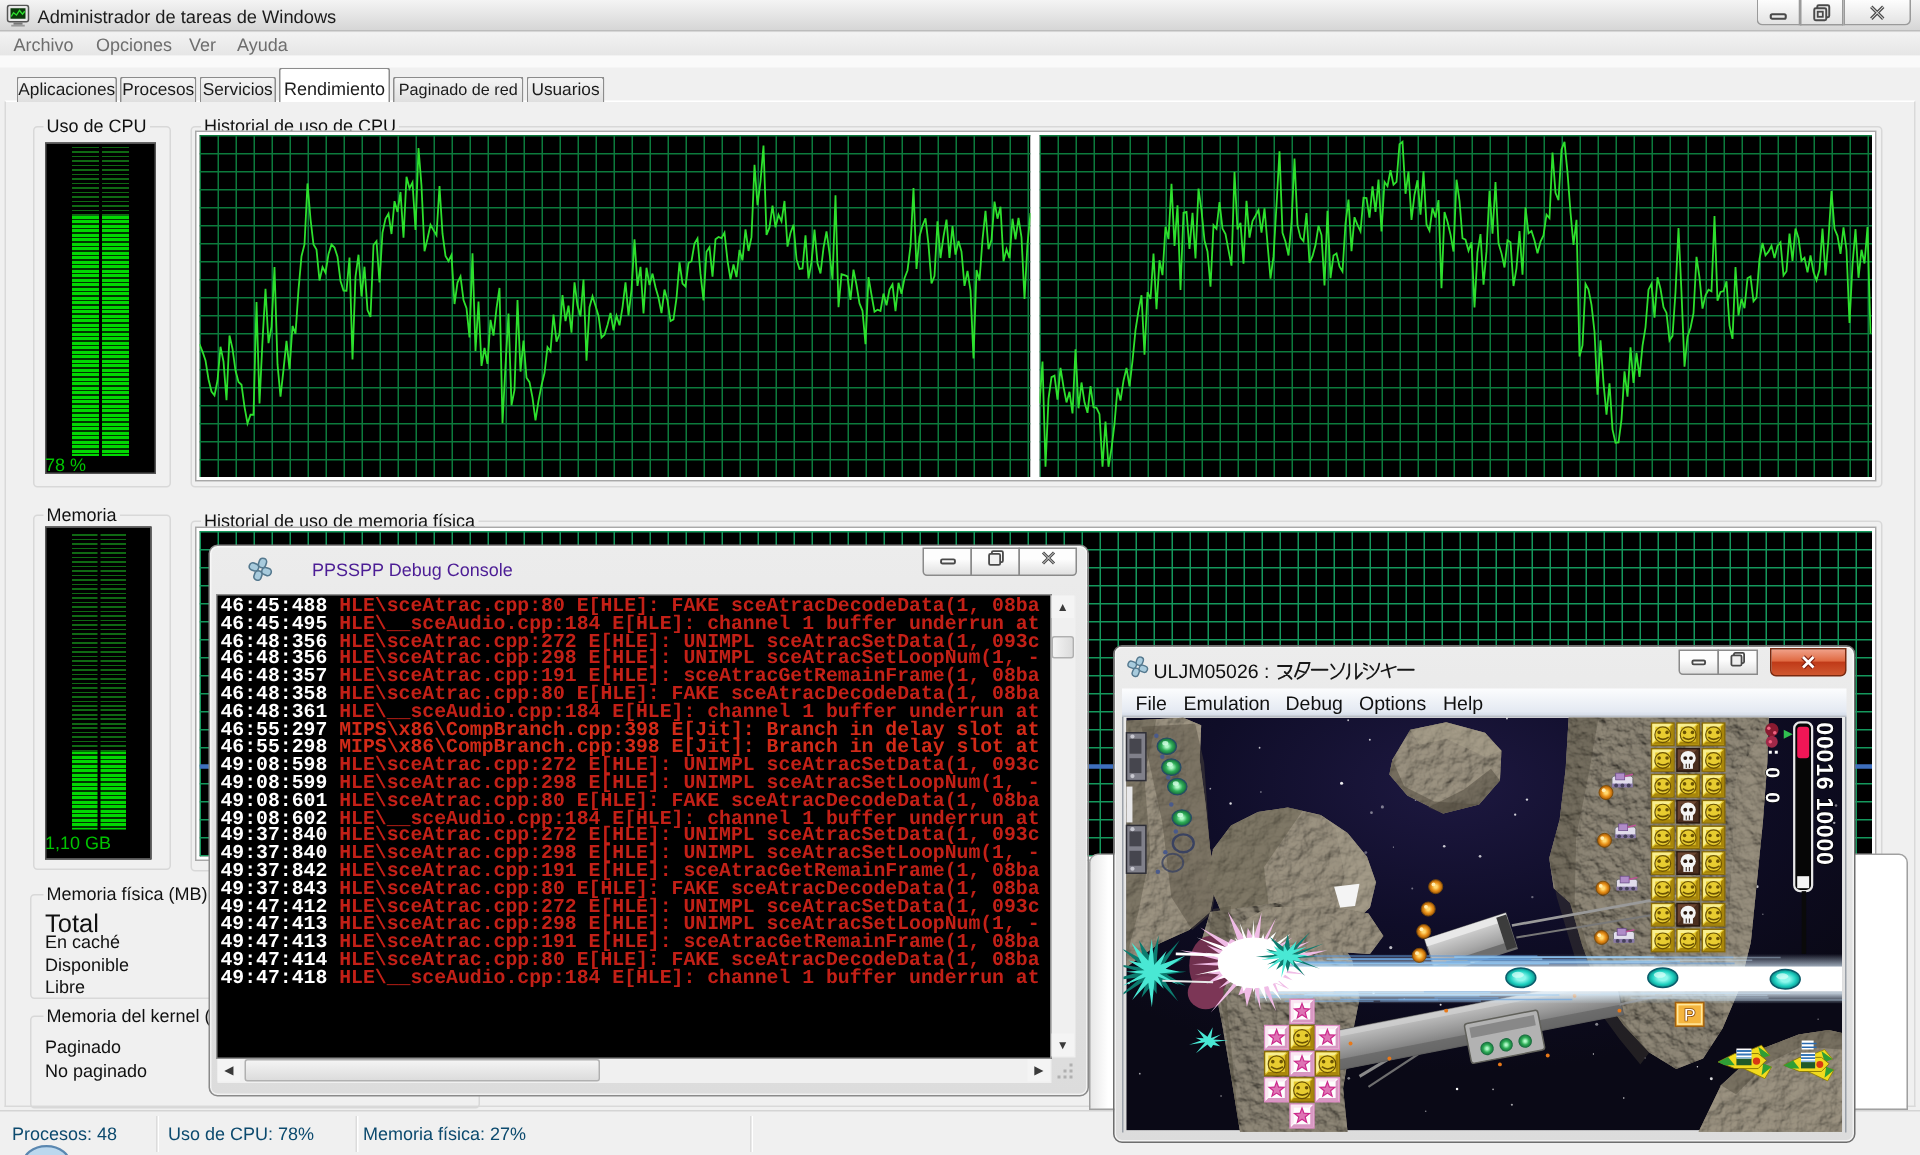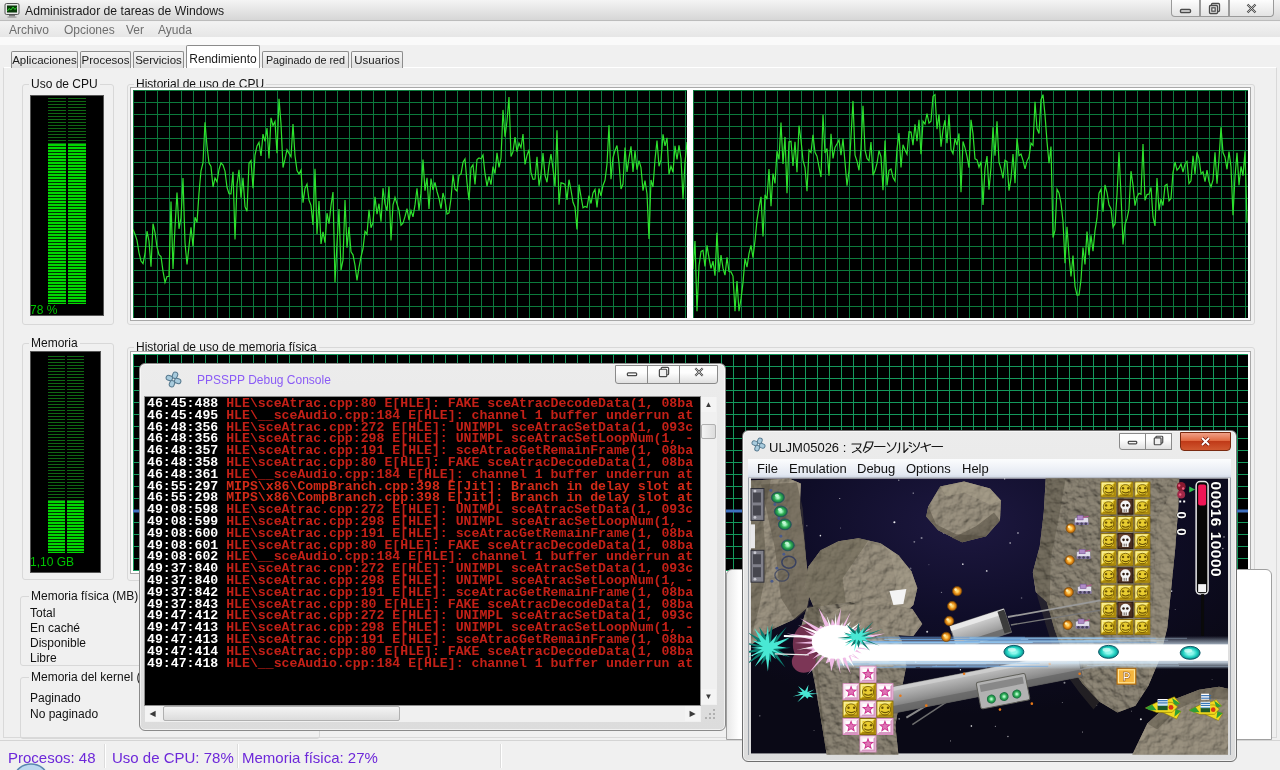--- a/index.html
+++ b/index.html
@@ -18,21 +18,21 @@
 .tab.act{top:45px;height:23px;background:#fff;z-index:3;padding-top:6px;font-size:12px}
 .gbox{position:absolute;border:1px solid #d8d8d8;border-radius:3px}
 .glab{position:absolute;font-size:12px;color:#111;background:#f0f0f0;padding:0 2px}
 .meter{position:absolute;background:#000;border:1px solid #565656}
 .mtxt{position:absolute;width:100%;text-align:left;color:#00c400;font-size:12px}
 .ledon{position:absolute;background:repeating-linear-gradient(180deg,#02d902 0 2px,#013501 2px 3px)}
 .ledoff{position:absolute;background-color:#000;background-image:repeating-linear-gradient(0deg,rgba(16,110,20,0.95) 0 1px,transparent 1px 3px),repeating-linear-gradient(90deg,transparent 0 2px,rgba(0,0,0,0.9) 2px 3px)}
 .graphwrap{position:absolute;background:#fff;border:1px solid #a8a8a8}
 .statusbar{left:0;top:740px;width:1280px;height:30px;background:#f0f0f0;border-top:1px solid #d4d4d4}
 .statusbar .sep{position:absolute;top:3px;height:24px;width:1px;background:#dcdcdc;box-shadow:1px 0 0 #fff}
-.statusbar span{position:absolute;top:8px;font-size:15px;color:#6d28d9}
+.statusbar span{position:absolute;top:8px;font-size:12px;color:#0c4a6e}
 .win{position:absolute;background:linear-gradient(#ececec,#dcdcdc);border:1px solid #8a8a8a;border-radius:6px;box-shadow:0 0 0 1px rgba(255,255,255,.6) inset}
 .cl-area{position:absolute;background:#000;border:1px solid #8e8e8e}
 .cl{white-space:pre;line-height:11.8px}
 .ts{color:#fff;font-weight:bold}
 .rd{color:#c32017;font-weight:bold}
 .sb{position:absolute;background:#f0f0f0}
 .sb .ar{position:absolute;width:15px;height:15px;background:#f4f4f4;color:#3a3a3a;font-size:8px;text-align:center;line-height:15px}
 .thumb{position:absolute;background:linear-gradient(90deg,#f4f4f4,#dcdcdc);border:1px solid #b0b0b0;border-radius:2px}
 .thumbh{background:linear-gradient(#f4f4f4,#dcdcdc)}
 .btn3{position:absolute;display:flex}
@@ -86,21 +86,21 @@
 <div class="gbox" style="left:127px;top:84px;width:1128px;height:241px"></div>
 <div class="glab" style="left:134px;top:77px">Historial de uso de CPU</div>
 <div class="gbox" style="left:22px;top:343px;width:92px;height:237px"></div>
 <div class="glab" style="left:29px;top:336px">Memoria</div>
 <div class="gbox" style="left:127px;top:347px;width:1128px;height:234px"></div>
 <div class="glab" style="left:134px;top:340px">Historial de uso de memoria física</div>
 <div class="gbox" style="left:20px;top:596px;width:300px;height:70px"></div>
 <div class="glab" style="left:29px;top:589px">Memoria física (MB)</div>
 <div class="gbox" style="left:20px;top:677px;width:300px;height:62px"></div>
 <div class="glab" style="left:29px;top:670px">Memoria del kernel (MB)</div>
-<div class="abs" style="left:30px;top:606px;font-size:12px;color:#111">Total</div>
+<div class="abs" style="left:30px;top:606px;font-size:17px;color:#111">Total</div>
 <div class="abs" style="left:30px;top:621px;font-size:12px;color:#111">En caché</div>
 <div class="abs" style="left:30px;top:636px;font-size:12px;color:#111">Disponible</div>
 <div class="abs" style="left:30px;top:651px;font-size:12px;color:#111">Libre</div>
 <div class="abs" style="left:30px;top:691px;font-size:12px;color:#111">Paginado</div>
 <div class="abs" style="left:30px;top:707px;font-size:12px;color:#111">No paginado</div>
 <div class="meter" style="left:30px;top:95px;width:74px;height:221px"></div>
 <div class="ledoff" style="left:48px;top:98px;width:18px;height:46px"></div>
 <div class="ledoff" style="left:68px;top:98px;width:18px;height:46px"></div>
 <div class="ledon" style="left:48px;top:144px;width:18px;height:160px"></div>
 <div class="ledon" style="left:68px;top:144px;width:18px;height:160px"></div>
@@ -385,21 +385,21 @@
 </div>
 <div class="win" style="left:139px;top:363px;width:587px;height:368px"></div>
 <svg class="abs" style="left:165px;top:371px" width="17" height="17" viewBox="0 0 16 16">
     <g transform="rotate(20 8 8)" fill="#a8cbdd" stroke="#54788e" stroke-width="1">
 <rect x="5.7" y="0.8" width="4.6" height="6" rx="2.2"></rect>
       <rect x="5.7" y="9.2" width="4.6" height="6" rx="2.2"></rect>
 <rect x="0.8" y="5.7" width="6" height="4.6" rx="2.2"></rect>
       <rect x="9.2" y="5.7" width="6" height="4.6" rx="2.2"></rect>
     </g>
   </svg>
-<div class="abs" style="left:197px;top:373px;font-size:12px;color:#8b5cf6">PPSSPP Debug Console</div>
+<div class="abs" style="left:208px;top:373px;font-size:12px;color:#4c1d95">PPSSPP Debug Console</div>
 <div class="btn3" style="left:616px;top:365px">
     <div class="b3" style="width:33px;border-bottom-left-radius:3px"><svg width="12" height="12" viewBox="0 0 13 13">
         <rect x="1.5" y="7.5" width="10" height="3" rx="1" fill="none" stroke="#4a4a4a" stroke-width="1.4"></rect>
       </svg></div>
     <div class="b3" style="width:33px"><svg width="12" height="12" viewBox="0 0 13 13">
         <rect x="3.5" y="1.5" width="8" height="8" rx="1" fill="none" stroke="#4a4a4a" stroke-width="1.3"></rect>
         <rect x="1.5" y="3.5" width="8" height="8" rx="1" fill="#f0f0f0" stroke="#4a4a4a" stroke-width="1.3"></rect>
       </svg></div>
     <div class="b3" style="width:39px;border-bottom-right-radius:3px"><svg width="12" height="12" viewBox="0 0 13 13">
         <path d="M2.5,2.5 L10.5,10.5 M10.5,2.5 L2.5,10.5" stroke="#4a4a4a" stroke-width="2.2"></path>
@@ -412,21 +412,20 @@
     <div class="cl"><span class="ts">46:45:495</span> <span class="rd">HLE\__sceAudio.cpp:184 E[HLE]: channel 1 buffer underrun at</span></div>
     <div class="cl"><span class="ts">46:48:356</span> <span class="rd">HLE\sceAtrac.cpp:272 E[HLE]: UNIMPL sceAtracSetData(1, 093c</span></div>
     <div class="cl"><span class="ts">46:48:356</span> <span class="rd">HLE\sceAtrac.cpp:298 E[HLE]: UNIMPL sceAtracSetLoopNum(1, -</span></div>
     <div class="cl"><span class="ts">46:48:357</span> <span class="rd">HLE\sceAtrac.cpp:191 E[HLE]: sceAtracGetRemainFrame(1, 08ba</span></div>
     <div class="cl"><span class="ts">46:48:358</span> <span class="rd">HLE\sceAtrac.cpp:80 E[HLE]: FAKE sceAtracDecodeData(1, 08ba</span></div>
     <div class="cl"><span class="ts">46:48:361</span> <span class="rd">HLE\__sceAudio.cpp:184 E[HLE]: channel 1 buffer underrun at</span></div>
     <div class="cl"><span class="ts">46:55:297</span> <span class="rd" style="color:#d22a18">MIPS\x86\CompBranch.cpp:398 E[Jit]: Branch in delay slot at</span></div>
     <div class="cl"><span class="ts">46:55:298</span> <span class="rd" style="color:#d22a18">MIPS\x86\CompBranch.cpp:398 E[Jit]: Branch in delay slot at</span></div>
     <div class="cl"><span class="ts">49:08:598</span> <span class="rd">HLE\sceAtrac.cpp:272 E[HLE]: UNIMPL sceAtracSetData(1, 093c</span></div>
     <div class="cl"><span class="ts">49:08:599</span> <span class="rd">HLE\sceAtrac.cpp:298 E[HLE]: UNIMPL sceAtracSetLoopNum(1, -</span></div>
-    <div class="cl"><span class="ts">49:08:600</span> <span class="rd">HLE\sceAtrac.cpp:191 E[HLE]: sceAtracGetRemainFrame(1, 08ba</span></div>
     <div class="cl"><span class="ts">49:08:601</span> <span class="rd">HLE\sceAtrac.cpp:80 E[HLE]: FAKE sceAtracDecodeData(1, 08ba</span></div>
     <div class="cl"><span class="ts">49:08:602</span> <span class="rd">HLE\__sceAudio.cpp:184 E[HLE]: channel 1 buffer underrun at</span></div>
     <div class="cl"><span class="ts">49:37:840</span> <span class="rd">HLE\sceAtrac.cpp:272 E[HLE]: UNIMPL sceAtracSetData(1, 093c</span></div>
     <div class="cl"><span class="ts">49:37:840</span> <span class="rd">HLE\sceAtrac.cpp:298 E[HLE]: UNIMPL sceAtracSetLoopNum(1, -</span></div>
     <div class="cl"><span class="ts">49:37:842</span> <span class="rd">HLE\sceAtrac.cpp:191 E[HLE]: sceAtracGetRemainFrame(1, 08ba</span></div>
     <div class="cl"><span class="ts">49:37:843</span> <span class="rd">HLE\sceAtrac.cpp:80 E[HLE]: FAKE sceAtracDecodeData(1, 08ba</span></div>
     <div class="cl"><span class="ts">49:47:412</span> <span class="rd">HLE\sceAtrac.cpp:272 E[HLE]: UNIMPL sceAtracSetData(1, 093c</span></div>
     <div class="cl"><span class="ts">49:47:413</span> <span class="rd">HLE\sceAtrac.cpp:298 E[HLE]: UNIMPL sceAtracSetLoopNum(1, -</span></div>
     <div class="cl"><span class="ts">49:47:413</span> <span class="rd">HLE\sceAtrac.cpp:191 E[HLE]: sceAtracGetRemainFrame(1, 08ba</span></div>
     <div class="cl"><span class="ts">49:47:414</span> <span class="rd">HLE\sceAtrac.cpp:80 E[HLE]: FAKE sceAtracDecodeData(1, 08ba</span></div>

